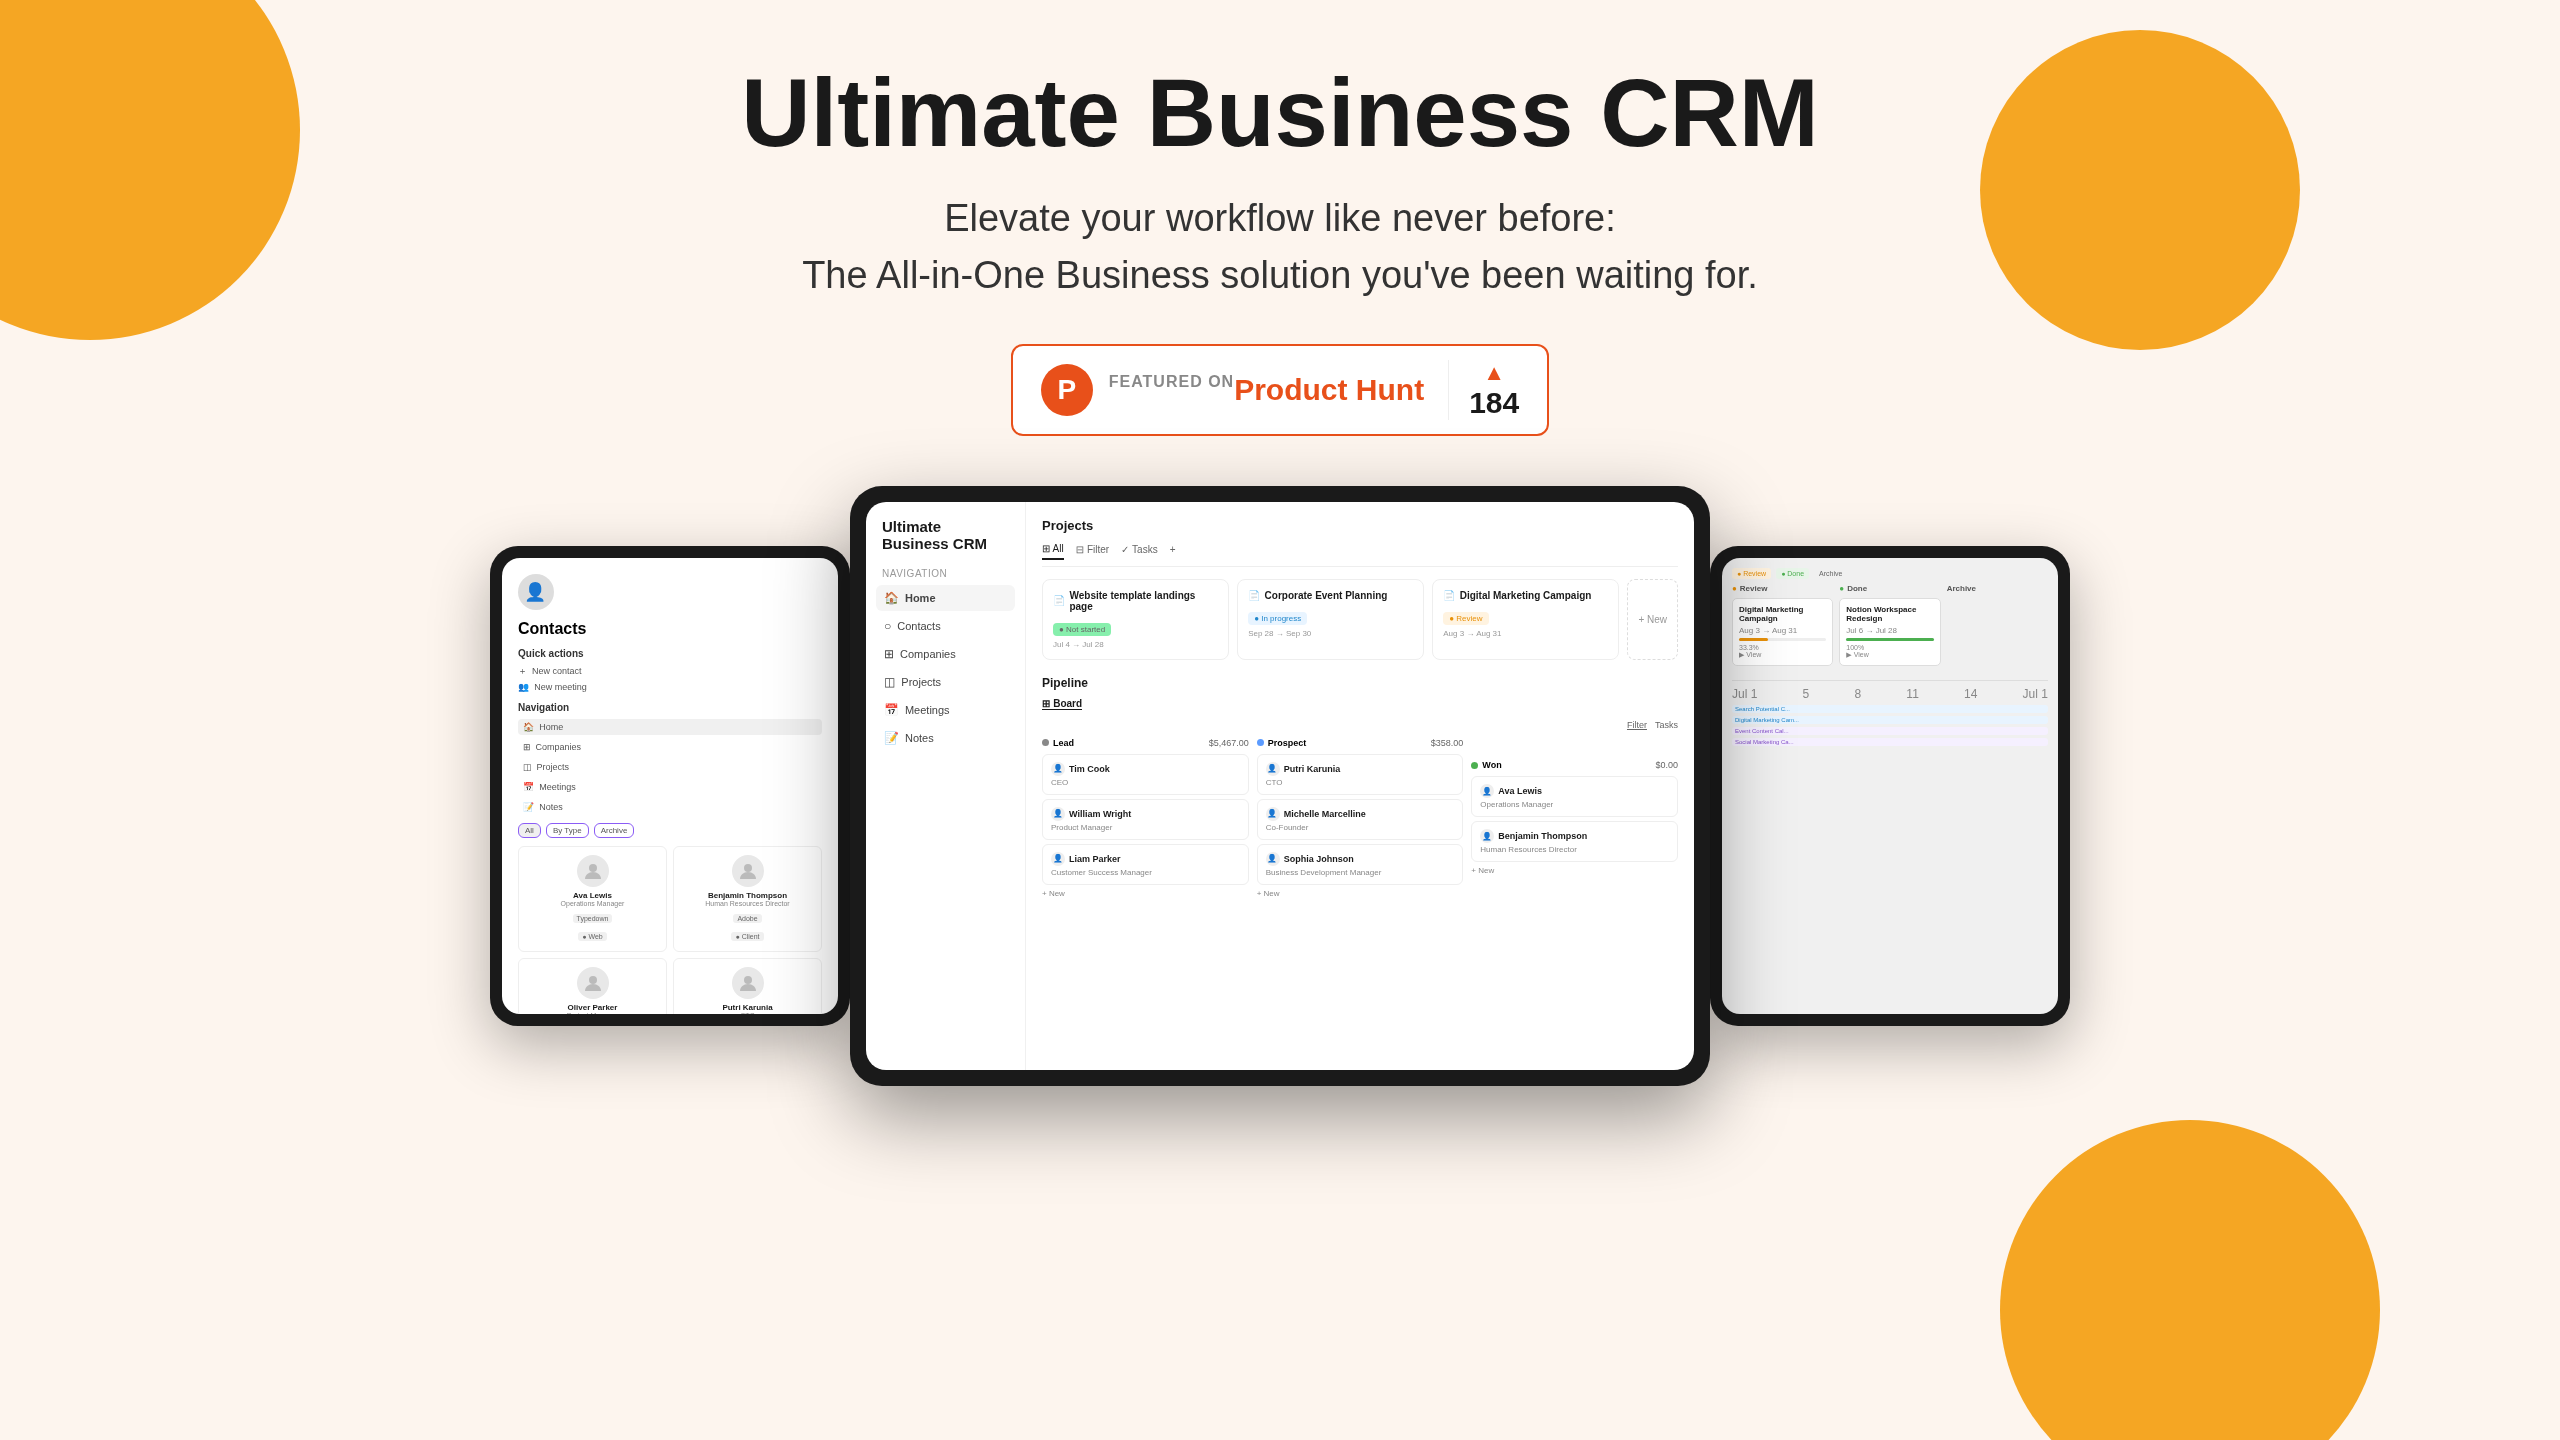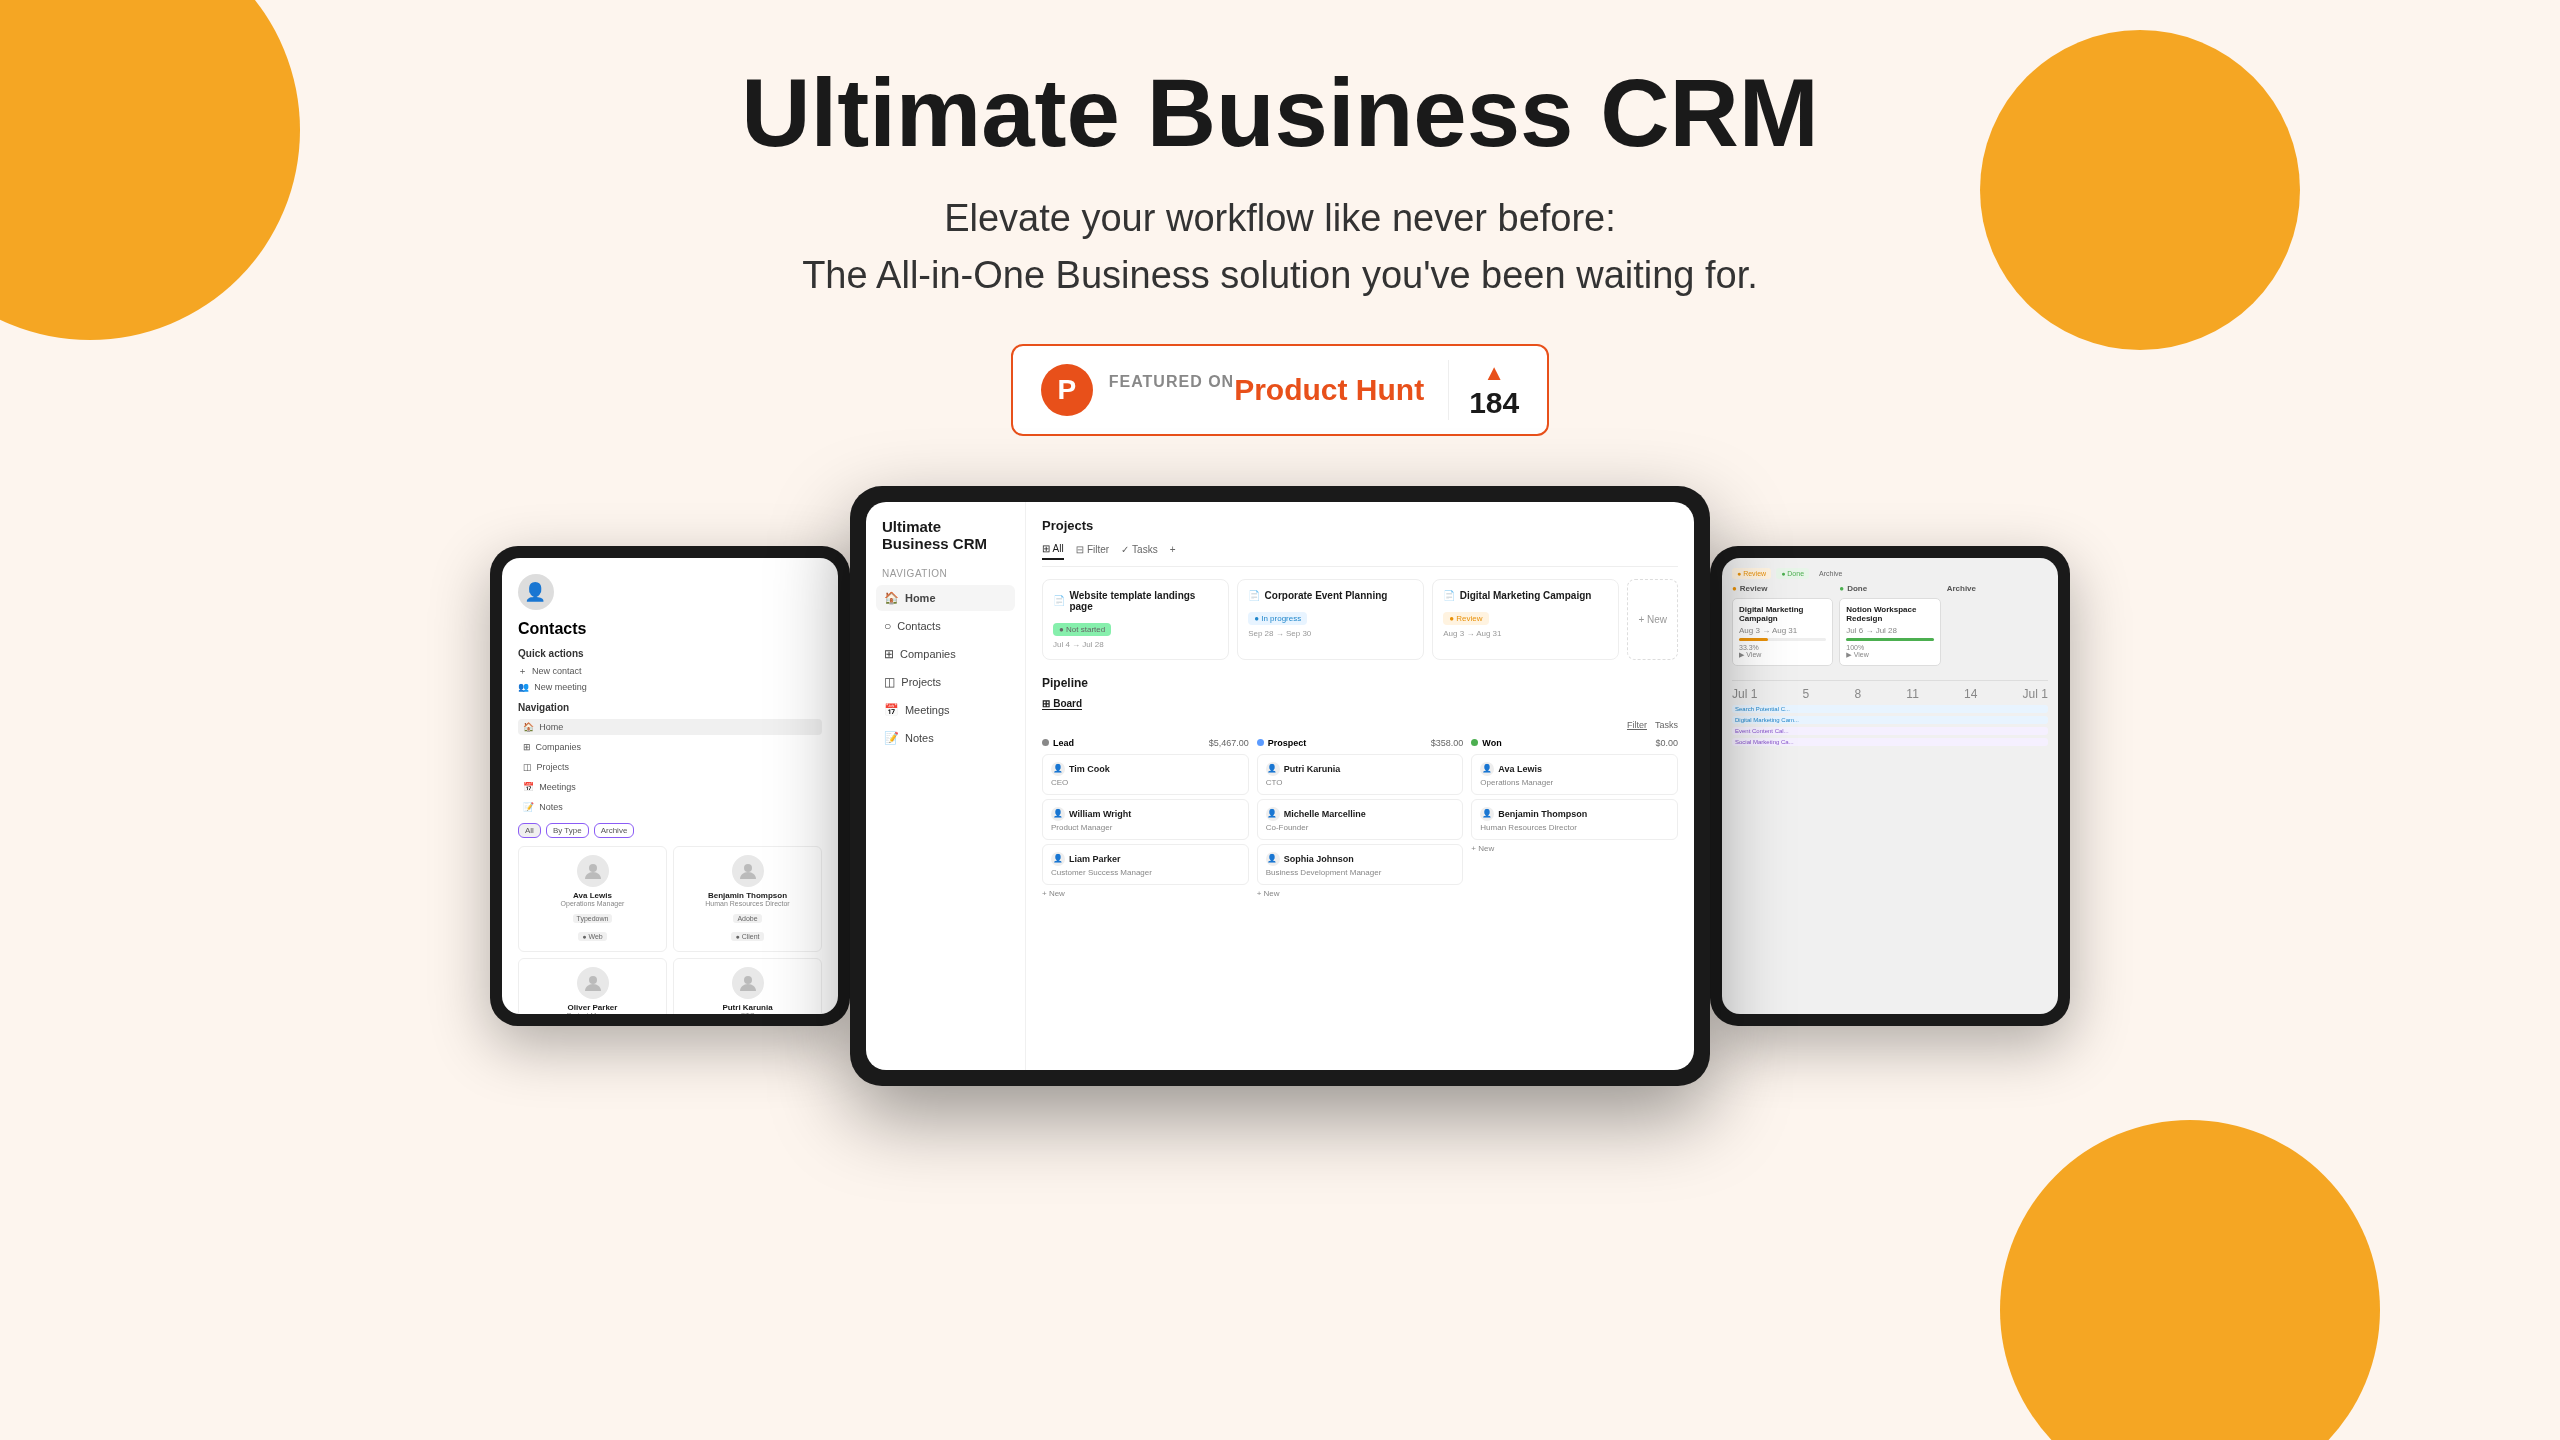--- a/index.html
+++ b/index.html
@@ -341,20 +341,21 @@
       gap: 3px;
     }
     .pipeline-tab.active {
       color: #1a1a1a;
       font-weight: 600;
       border-bottom: 1px solid #1a1a1a;
     }
     .pipeline-columns {
       display: flex;
       gap: 8px;
+      align-items: center;
     }
     .pipeline-column {
       flex: 1;
       min-width: 0;
     }
     .pipeline-col-header {
       display: flex;
       align-items: center;
       gap: 4px;
       margin-bottom: 6px;

